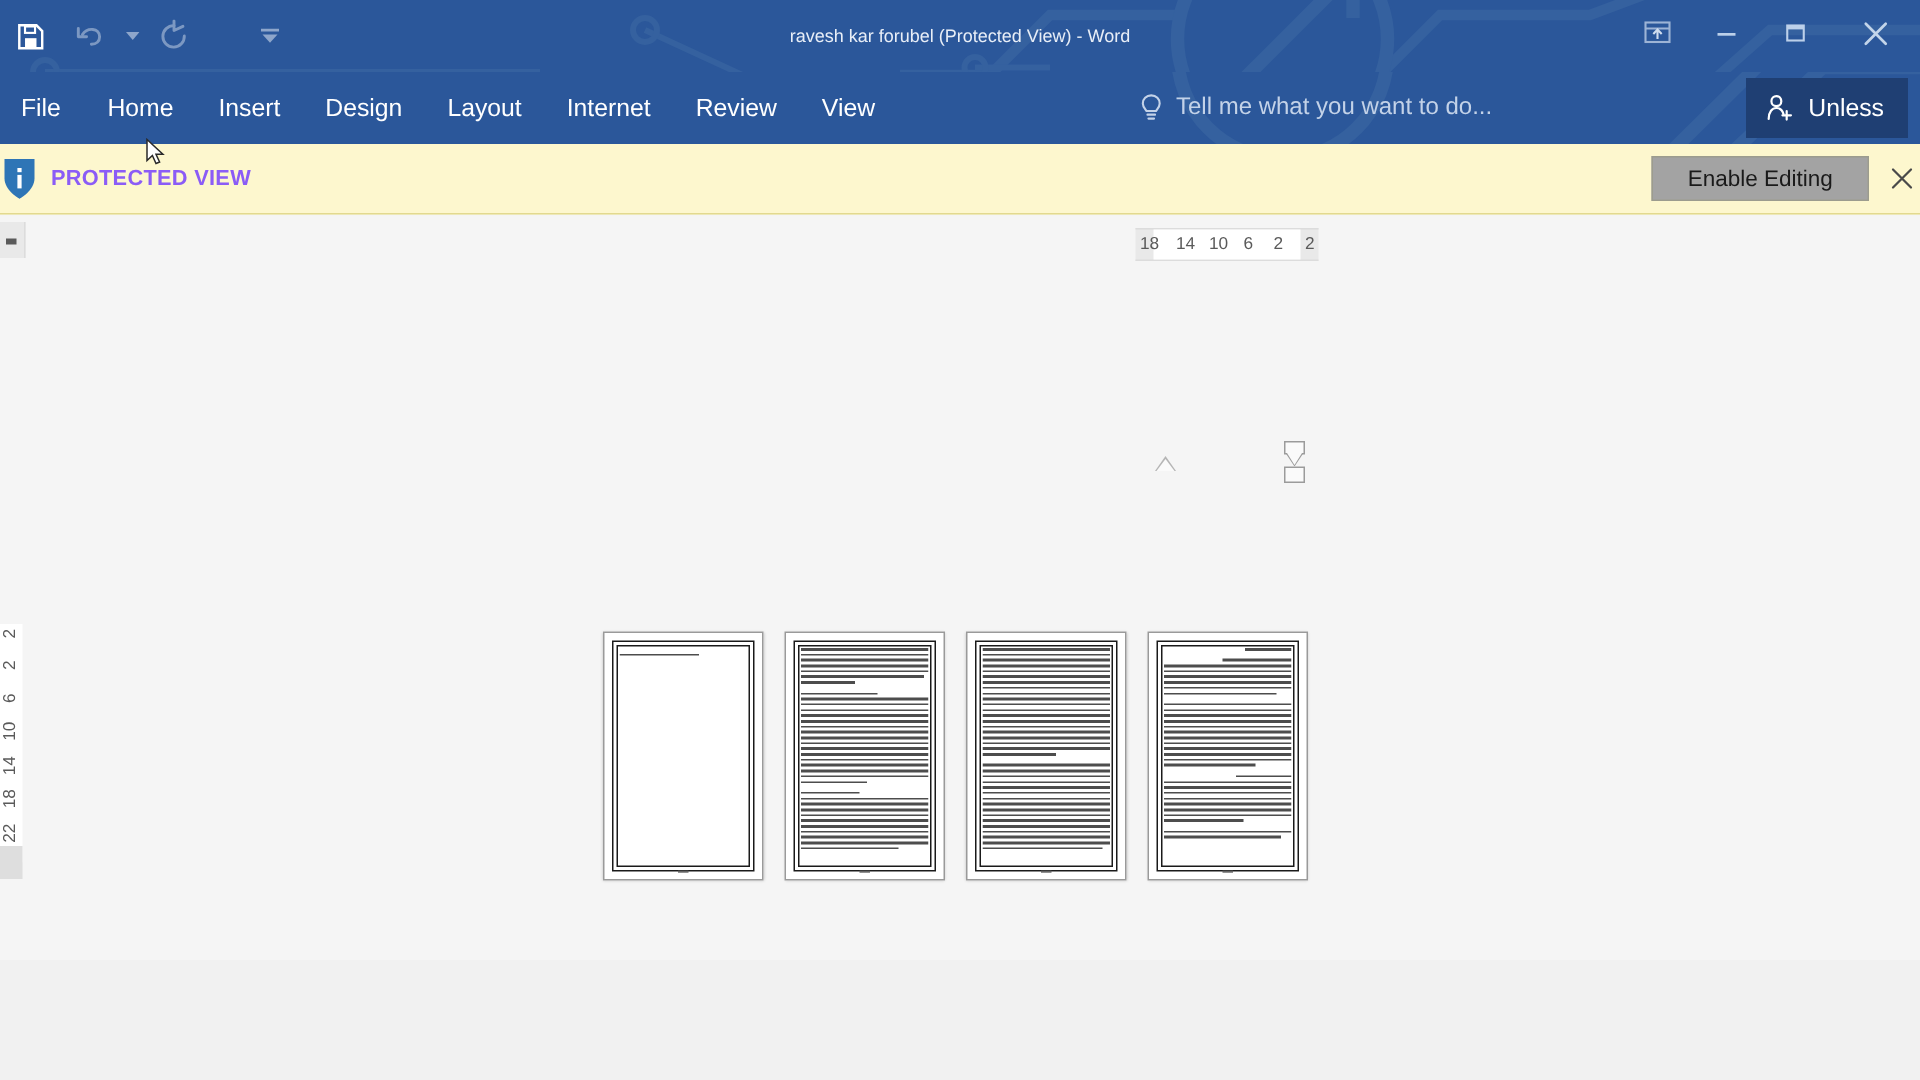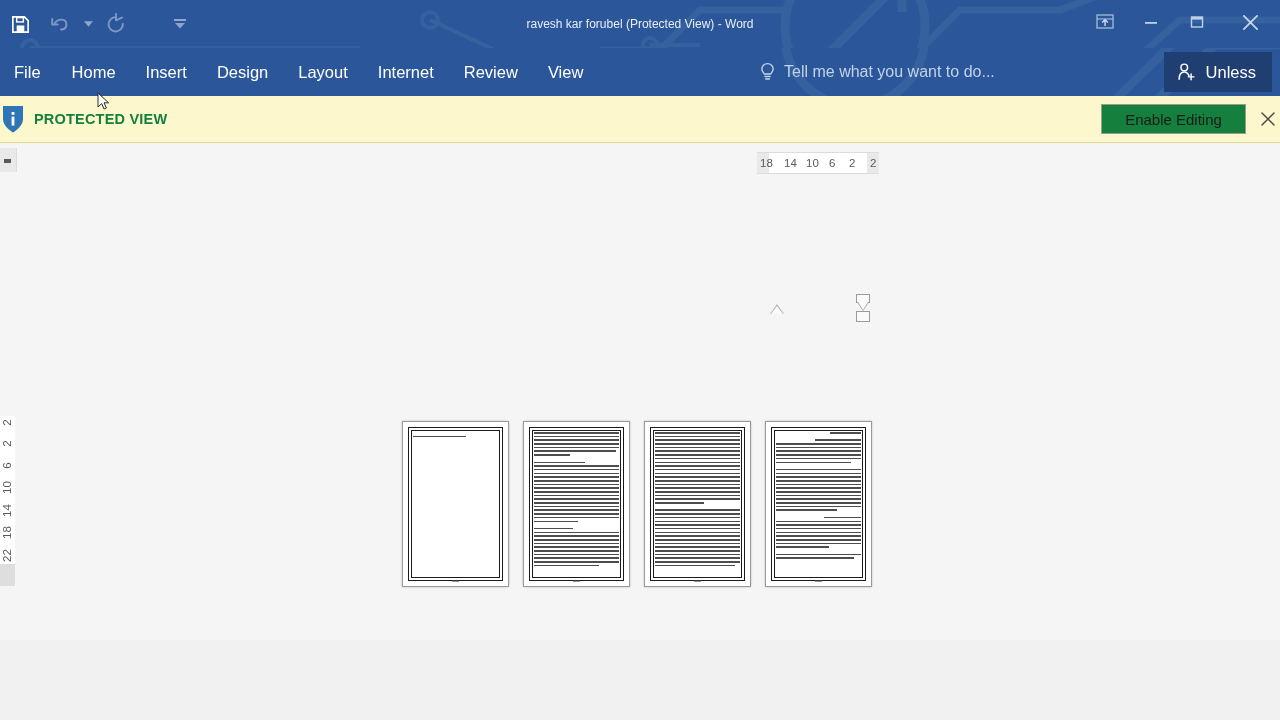--- a/index.html
+++ b/index.html
@@ -152,37 +152,37 @@
     left: 0px; top: 7px;
     width: 26px; height: 32px;
   }
   .pv-title {
     position: absolute;
     left: 34px; top: 0;
     height: 50px;
     line-height: 47px;
     font-size: 14.5px;
     font-weight: bold;
-    color: #15803d;
+    color: #8b5cf6;
     letter-spacing: .2px;
     white-space: nowrap;
   }
   .pv-msg {
     position: absolute;
     left: 189px; top: 4px;
     width: 860px;
     font-size: 15.3px;
     color: #1d1d1d;
     line-height: 20px;
   }
   .pv-enable {
     position: absolute;
     left: 1101px; top: 104px;
     width: 145px; height: 30px;
-    background: #15803d;
+    background: #a3a3a3;
     border: 1px solid #9c9c8e;
     color: #1a1a1a;
     font-size: 15px;
     font-family: "Liberation Sans", sans-serif;
     display: flex; align-items: center; justify-content: center;
     cursor: default;
     box-sizing: border-box;
   }
   .pv-close {
     position: absolute;

